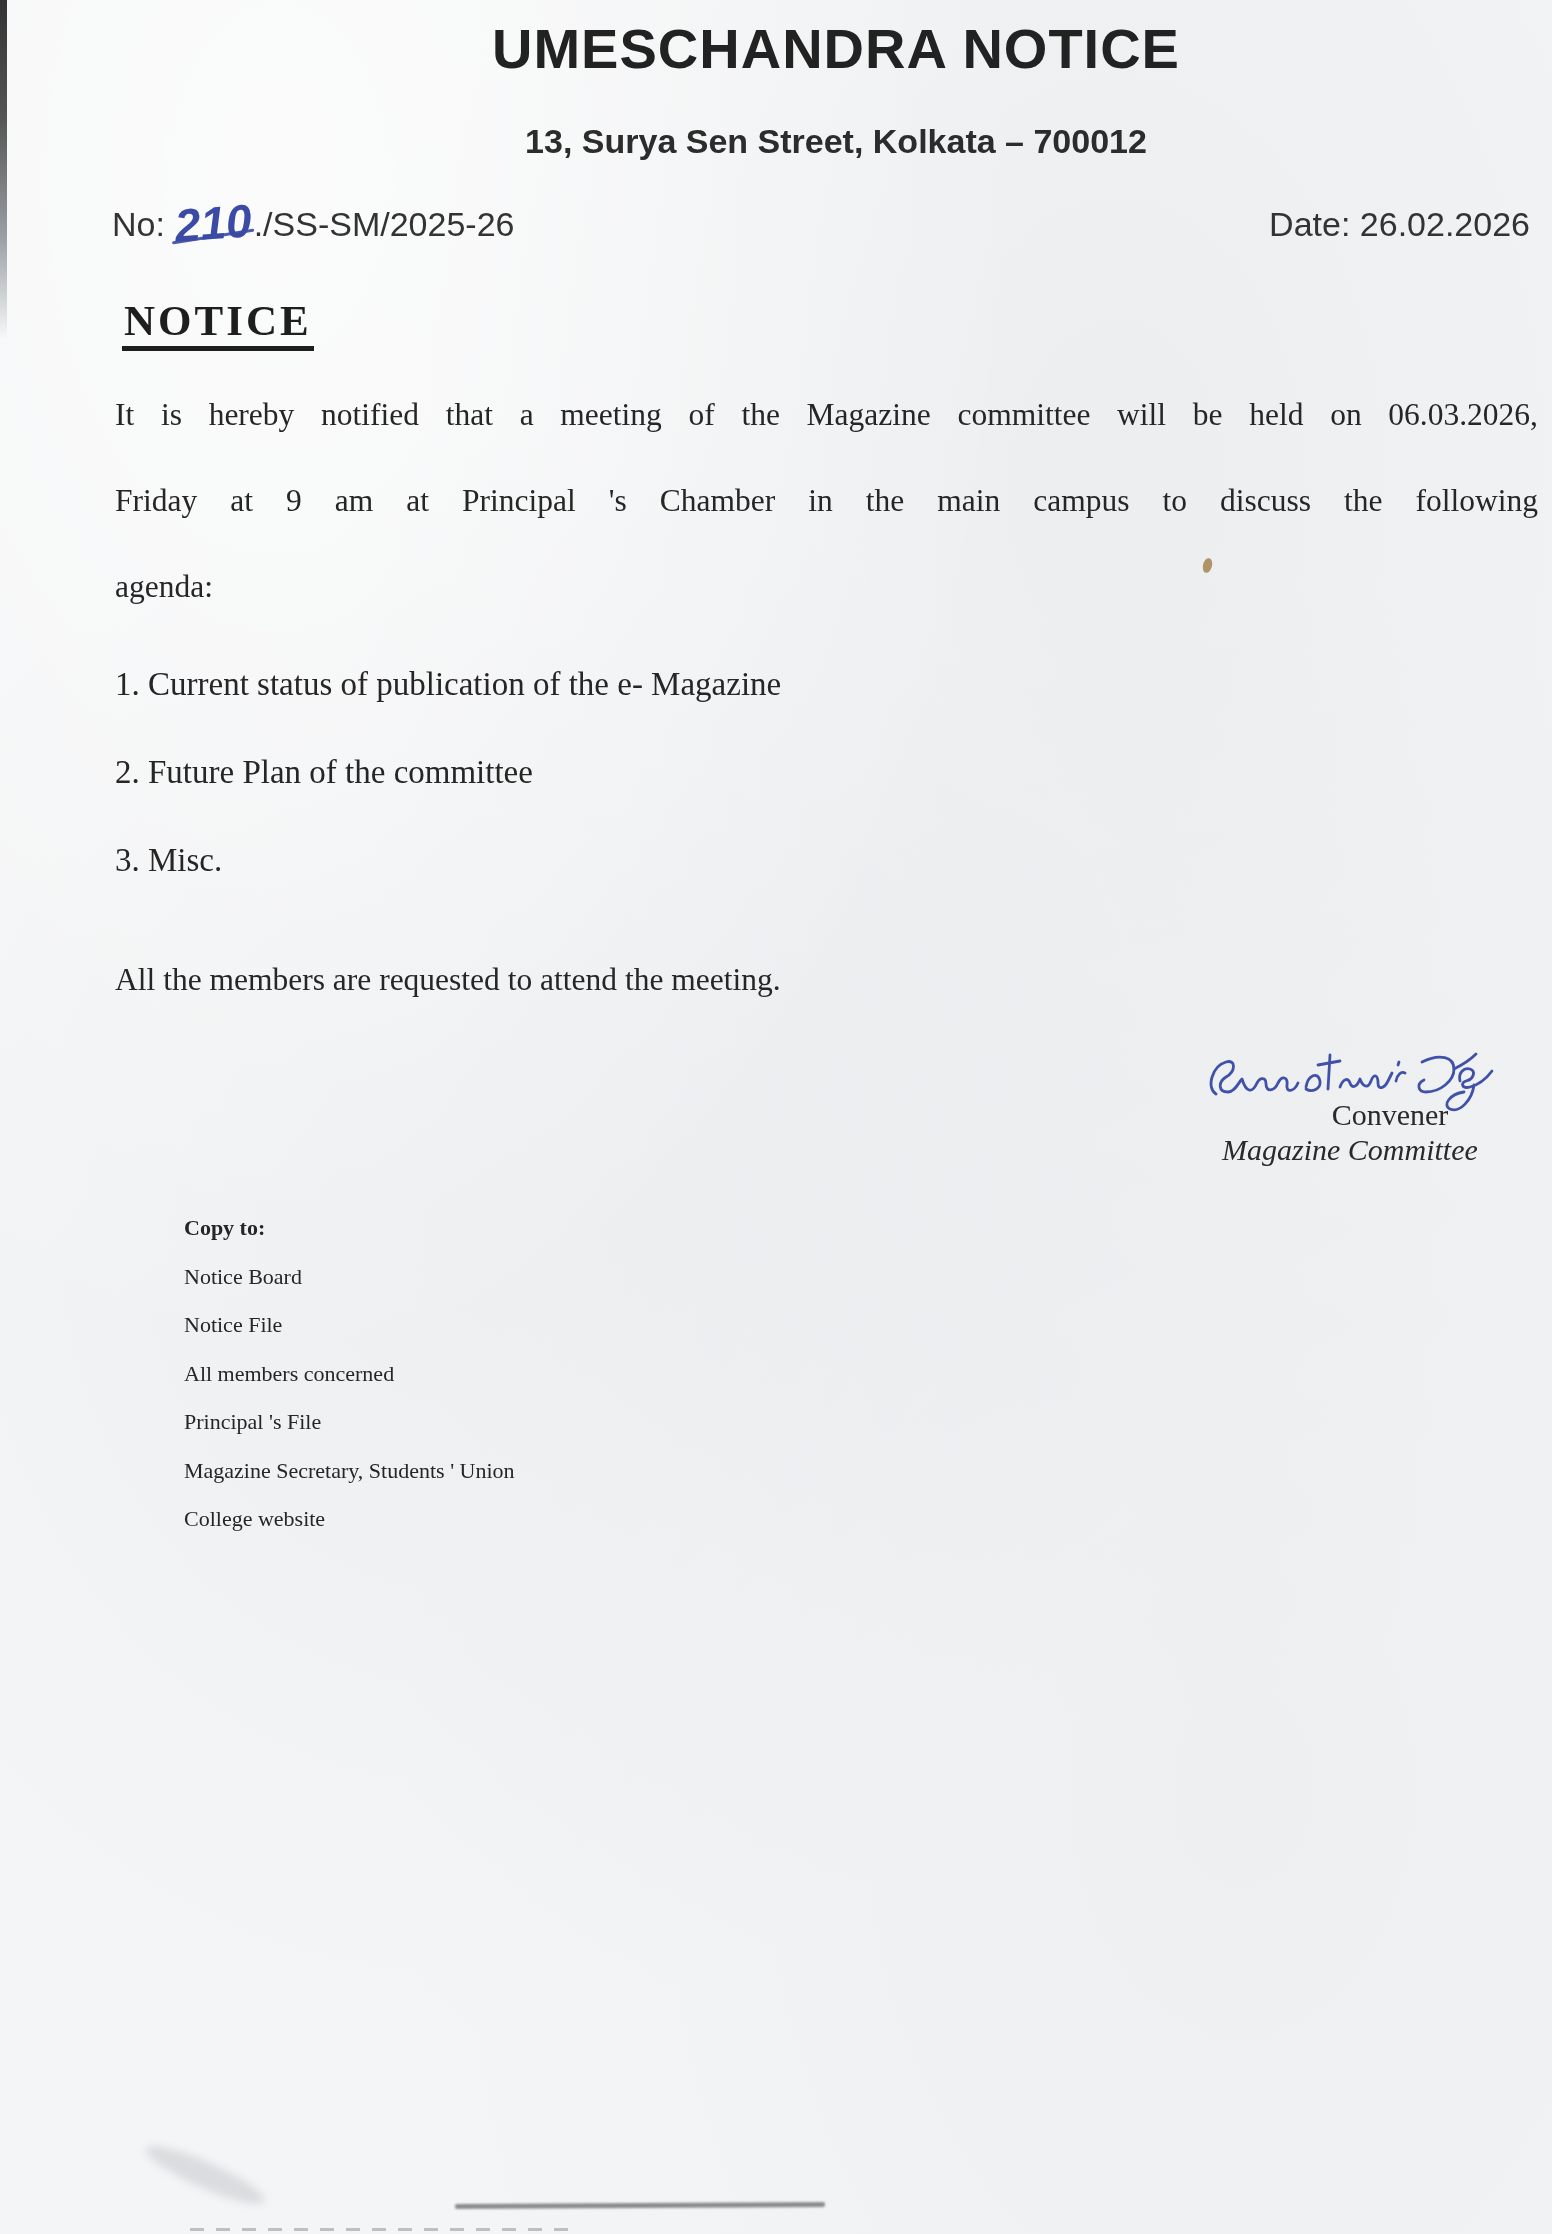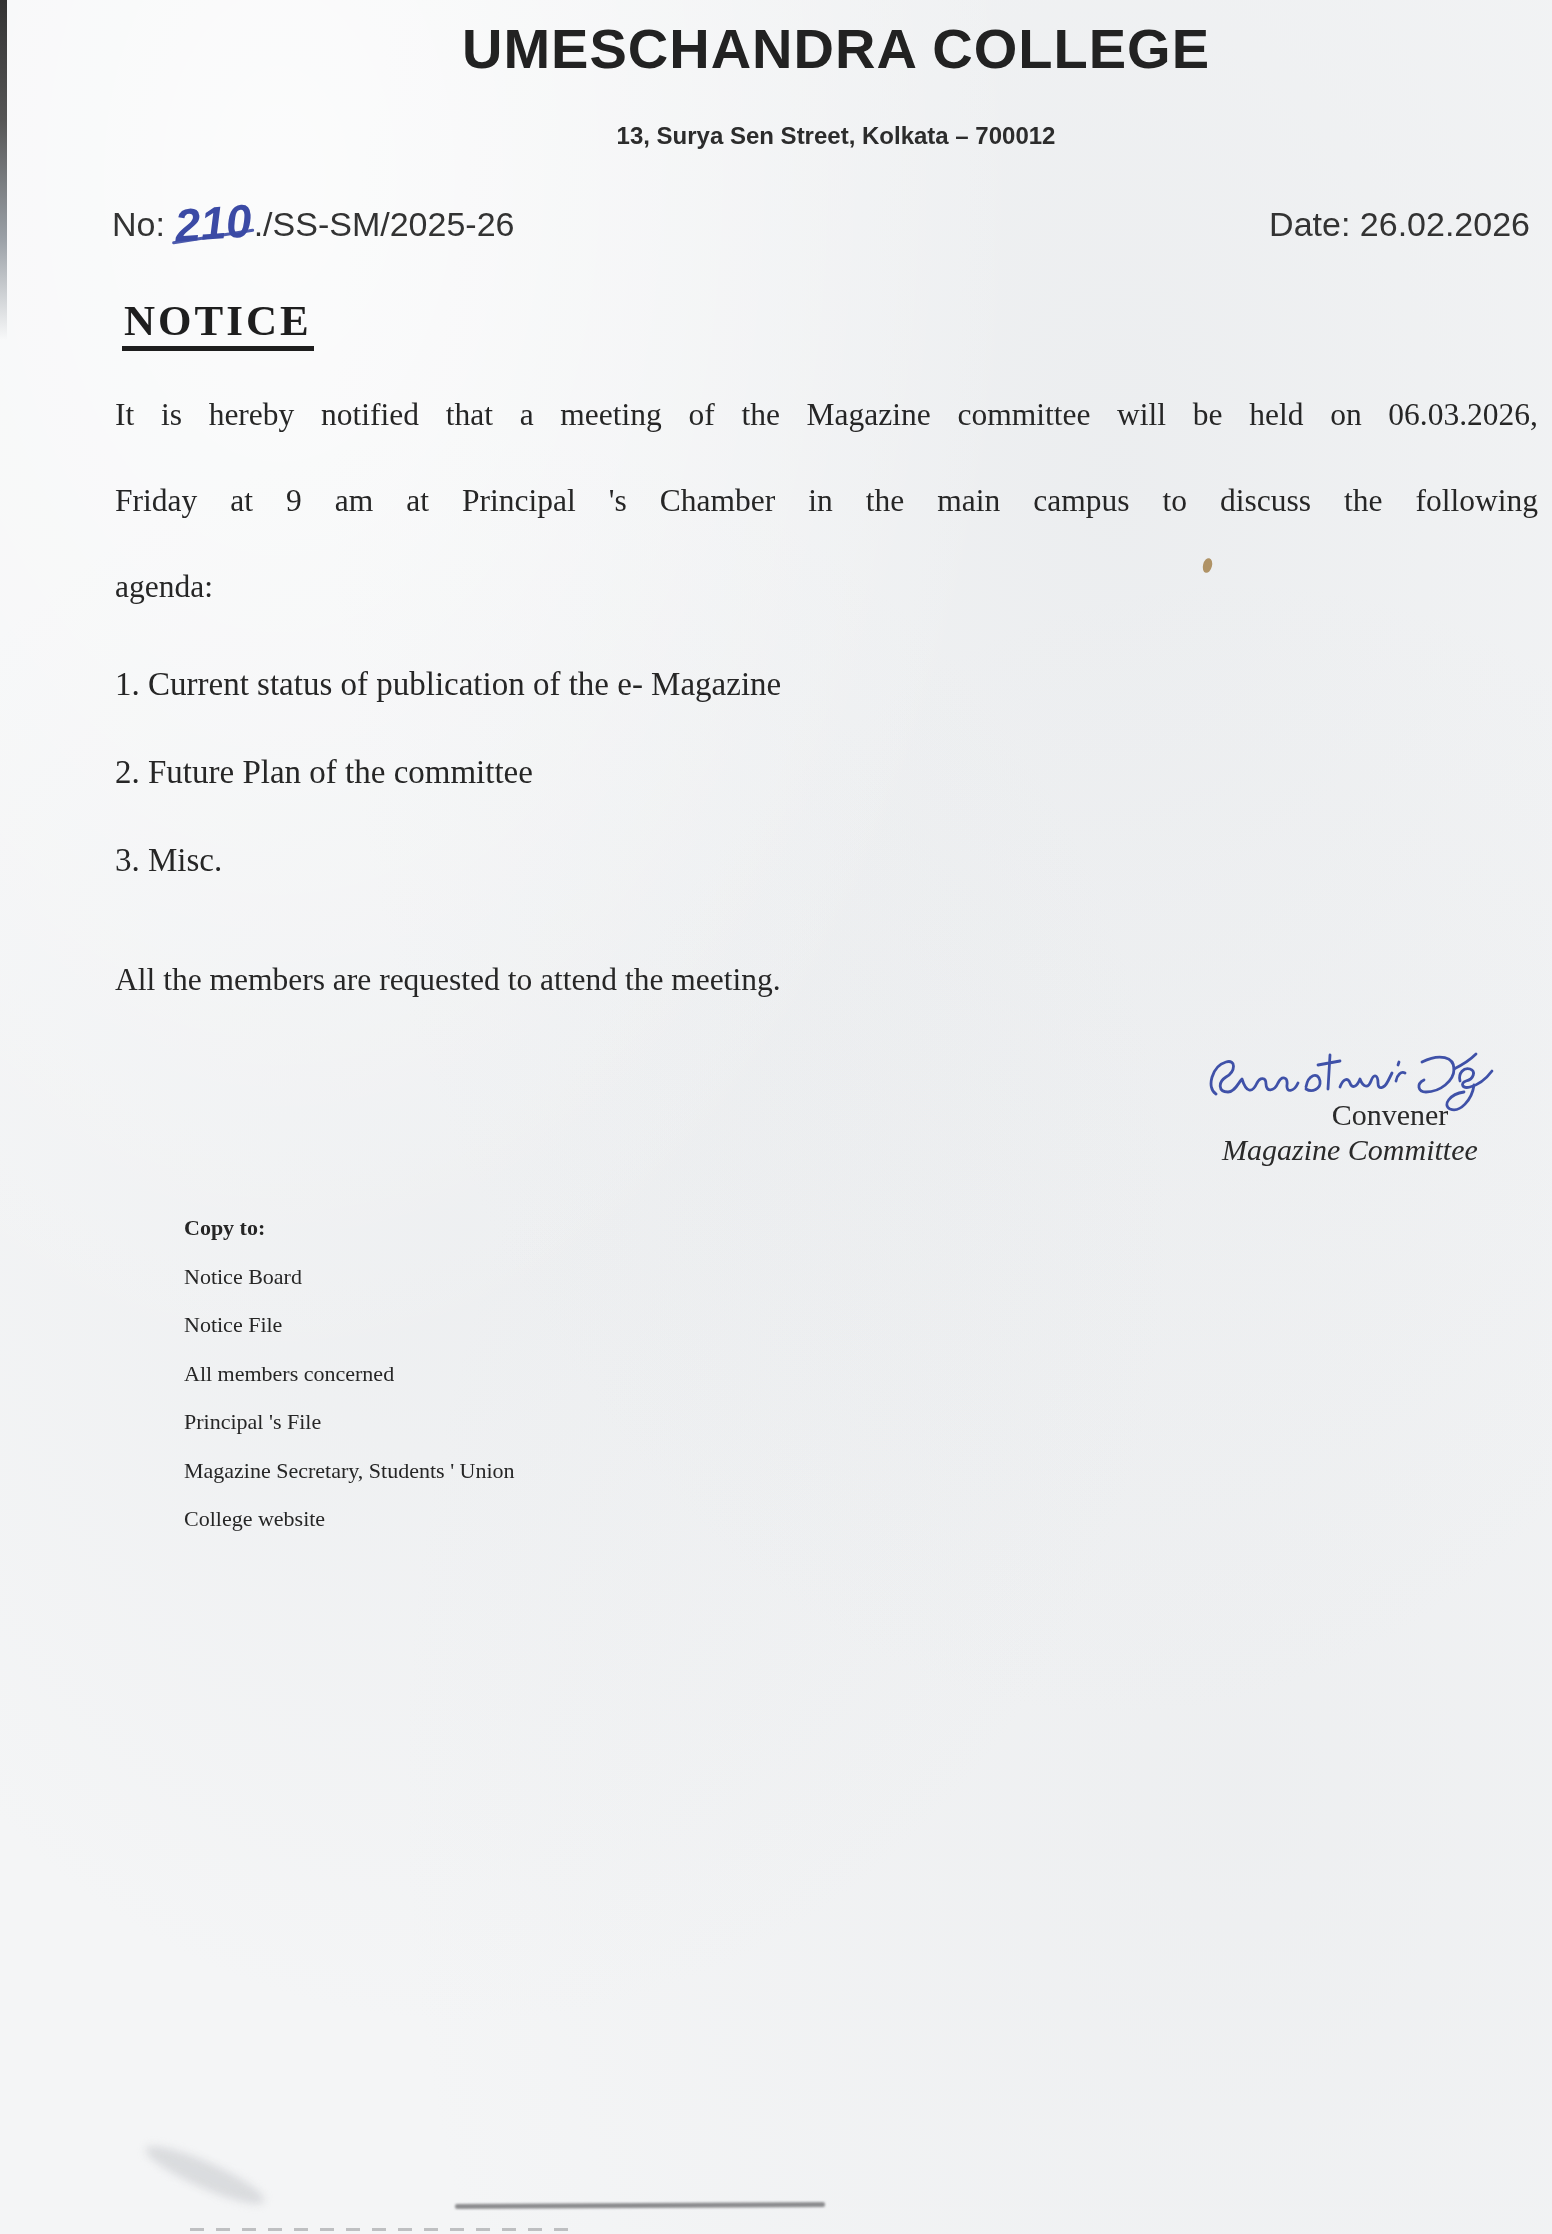--- a/index.html
+++ b/index.html
@@ -23,21 +23,21 @@
     top:16px;left:130px;right:10px;
     text-align:center;
     font-family:"Liberation Sans", sans-serif;
     font-weight:bold;font-size:56px;letter-spacing:1px;
     color:#222;
   }
   .address-line{
     top:122px;left:130px;right:10px;
     text-align:center;
     font-family:"Liberation Sans", sans-serif;
-    font-weight:bold;font-size:24px;
+    font-weight:bold;font-size:34px;
     color:#2c2c2c;
   }
   .ref-row{
     top:205px;left:112px;right:22px;
     display:flex;justify-content:space-between;align-items:flex-end;
     font-family:"Liberation Sans", sans-serif;
     font-size:34px;color:#333;
   }
   .ref-left{display:flex;align-items:flex-end;}
   .handwritten-no{
@@ -125,21 +125,21 @@
 <body>
 
 <div class="page">
 
   <div class="abs edge-strip-left"></div>
   <div class="abs paper-speck"></div>
   <div class="abs bottom-smudge"></div>
   <div class="abs bottom-dots"></div>
   <div class="abs corner-streak"></div>
 
-  <div class="abs college-name">UMESCHANDRA COLLEGE</div>
+  <div class="abs college-name">UMESCHANDRA NOTICE</div>
   <div class="abs address-line">13, Surya Sen Street, Kolkata – 700012</div>
 
   <div class="abs ref-row">
     <span class="ref-left">
       <span>No:</span>
       <span class="handwritten-no">210</span>
       <span>./SS-SM/2025-26</span>
     </span>
     <span>Date: 26.02.2026</span>
   </div>

